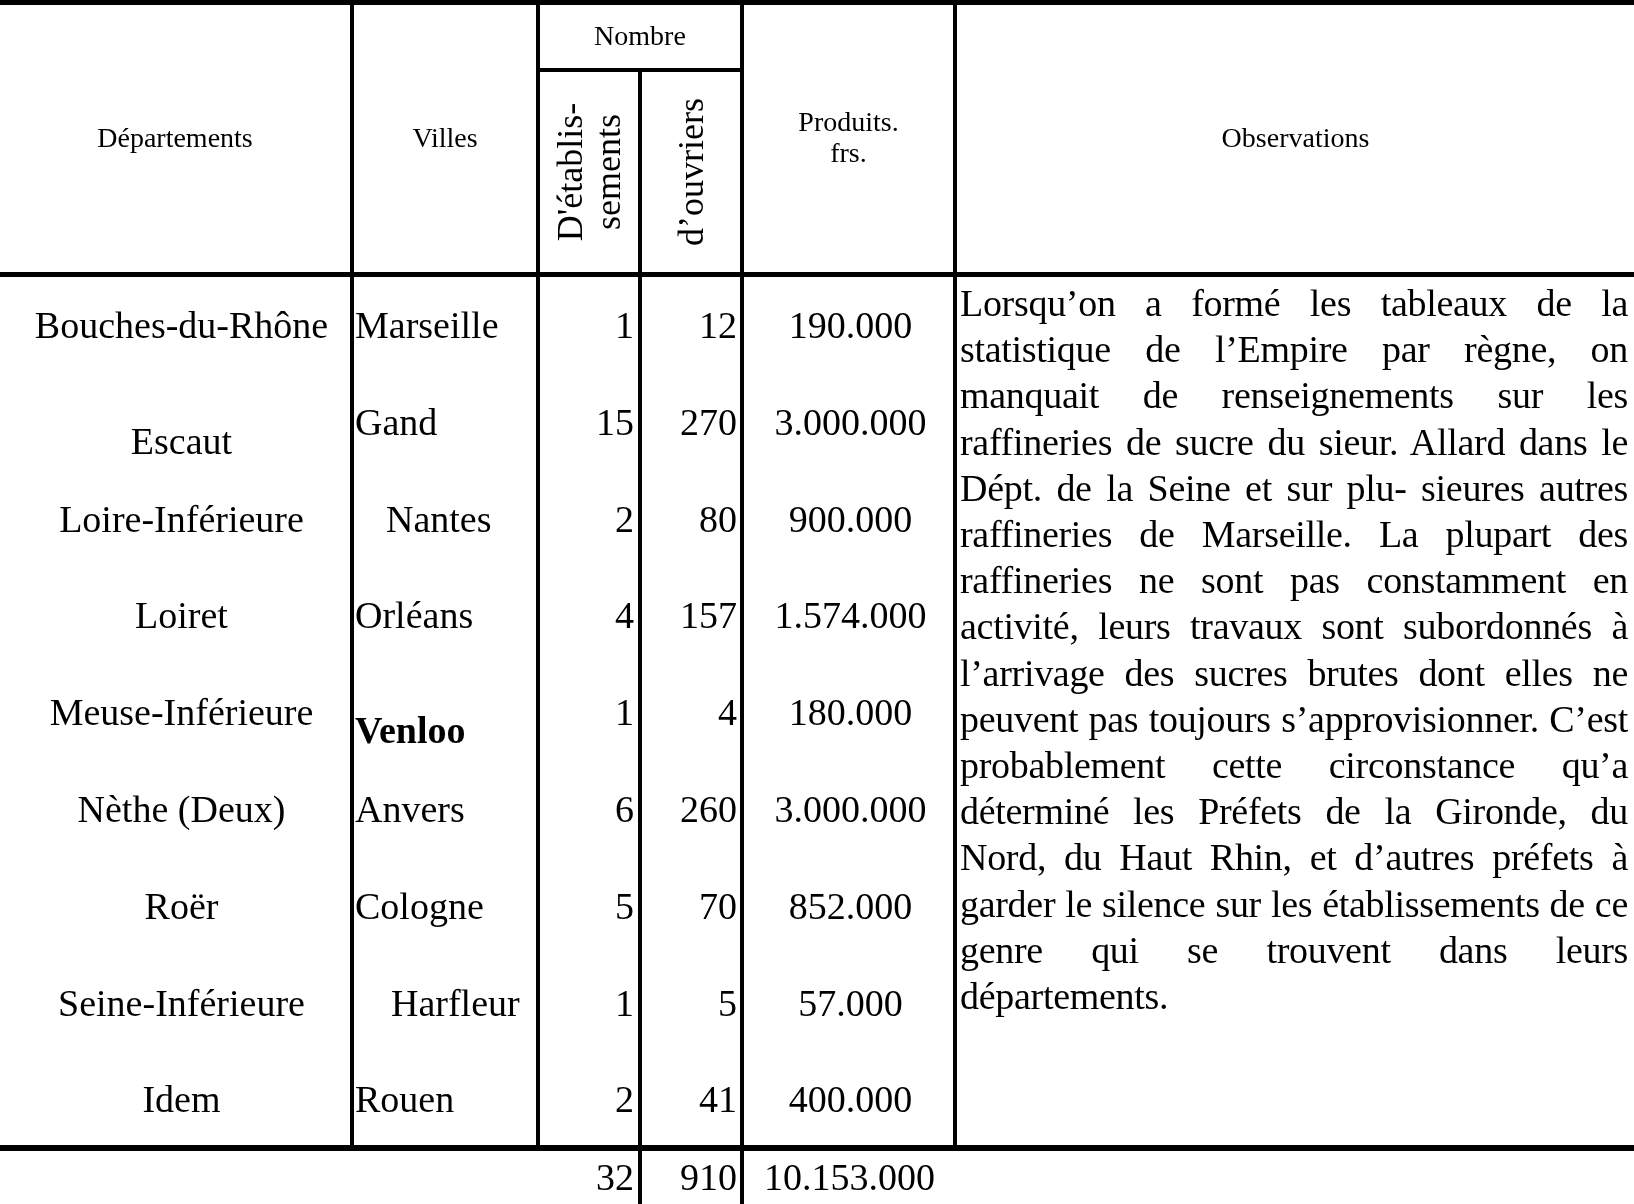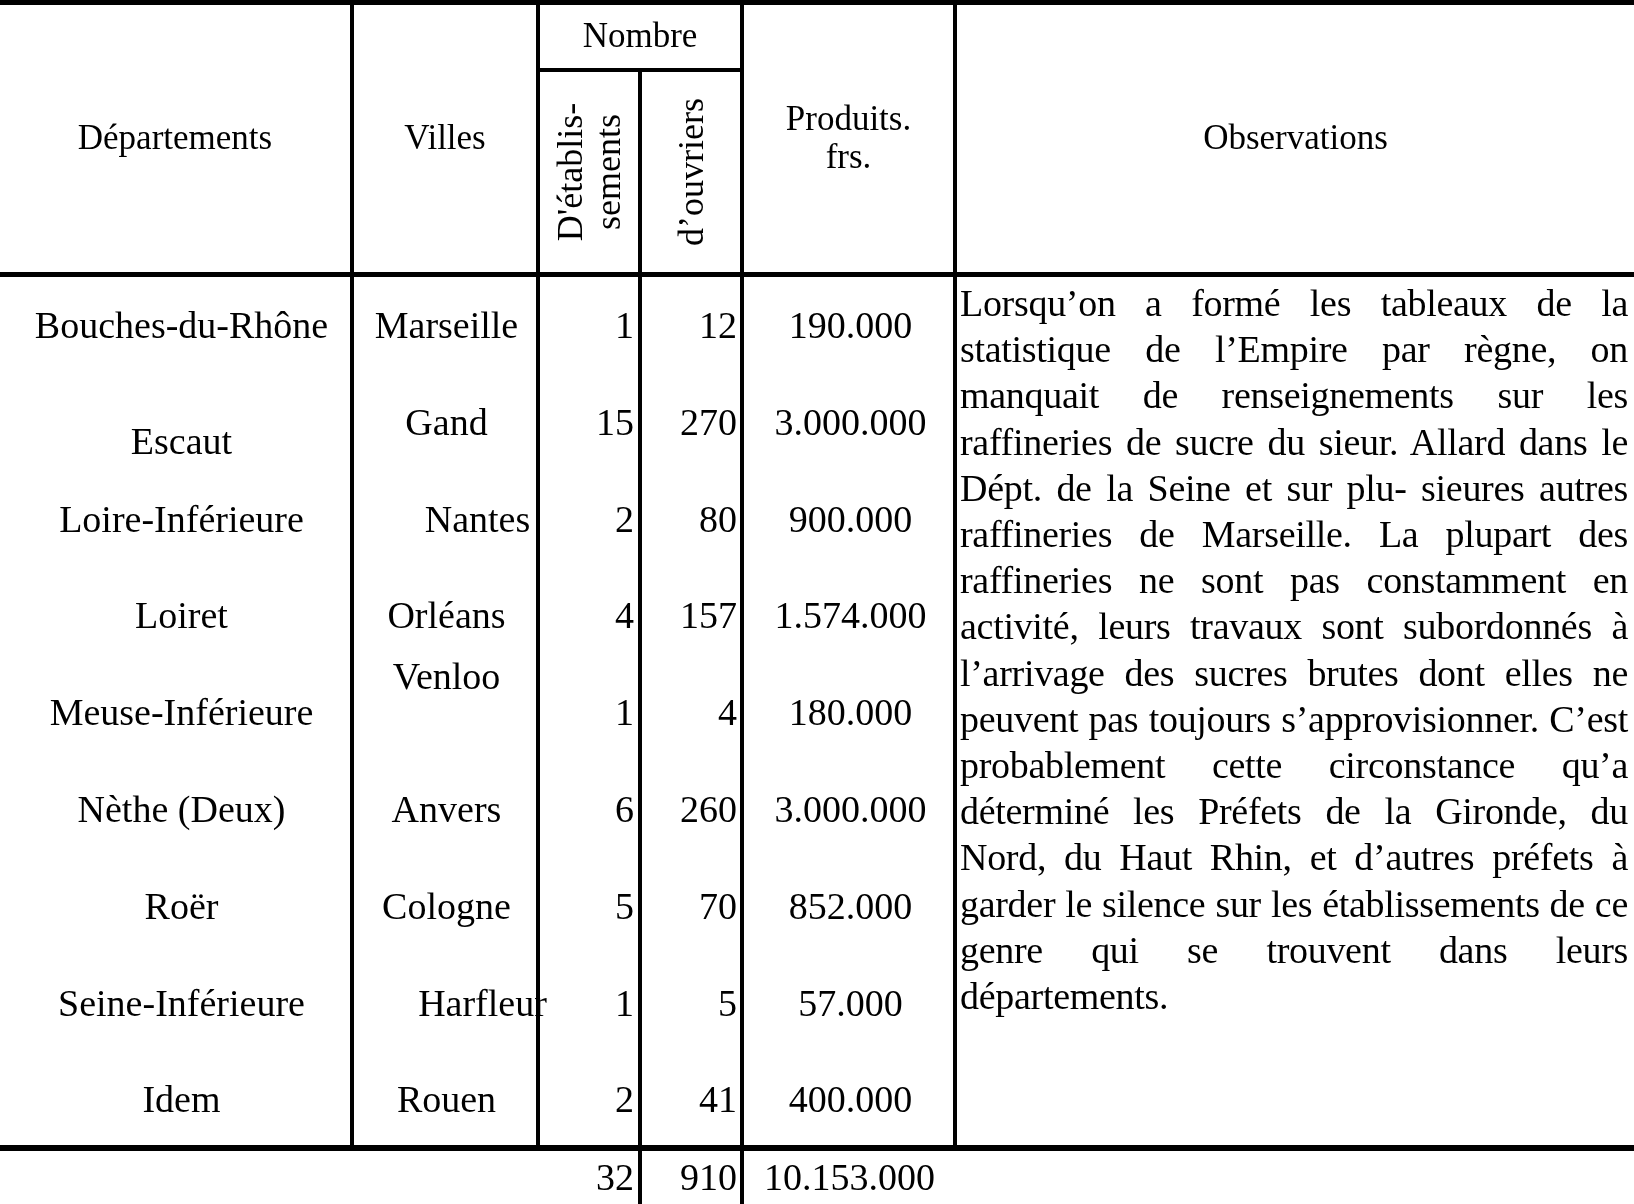--- a/index.html
+++ b/index.html
@@ -1,27 +1,27 @@
 <!DOCTYPE html>
 <html><head>
 <meta charset="utf-8">
 <style>
   html, body { margin: 0; padding: 0; background: #ffffff; }
   body { width: 1634px; height: 1204px; position: relative; overflow: hidden;
          font-family: "Liberation Serif", "DejaVu Serif", serif; color: #000; }
   .hline { position: absolute; background: #000; height: 5px; }
   .vline { position: absolute; background: #000; width: 4px; }
   .hdr { position: absolute; display: flex; align-items: center; justify-content: center;
-         text-align: left; font-size: 35px; line-height: 1.1; border-radius: 23px; }
+         text-align: left; font-size: 28px; line-height: 1.1; border-radius: 23px; }
   .rot { position: absolute; display: flex; align-items: center; justify-content: center; }
   .rot span { display: block; transform: rotate(-90deg); white-space: nowrap; text-align: center;
               font-size: 36px; line-height: 38px; }
   .cell { position: absolute; font-size: 38px; line-height: 42px; white-space: nowrap; height: 42px; }
   .c-dept { left: 0; width: 351px; text-align: center; padding-left: 6px; }
-  .c-ville { left: 355px; width: 183px; text-align: center; }
+  .c-ville { left: 355px; width: 183px; text-align: left; }
   .c-etab { left: 542px; width: 92px; text-align: right; }
   .c-ouv { left: 644px; width: 93px; text-align: right; }
   .c-prod { left: 746px; width: 209px; text-align: center; }
   .obs { position: absolute; left: 960px; top: 280px; width: 668px; font-size: 38px;
          line-height: 46.2px; text-align: justify; text-align-last: left; hyphens: none; letter-spacing: -0.3px; }
 </style>
 </head>
 <body>
 
 <div>
@@ -79,21 +79,21 @@
       </div>
       <div>
         <div class="cell c-dept" style="top: 594.4px;">Loiret</div>
         <div class="cell c-ville" style="top: 594.4px;">Orléans</div>
         <div class="cell c-etab" style="top: 594.4px;">4</div>
         <div class="cell c-ouv" style="top: 594.4px;">157</div>
         <div class="cell c-prod" style="top: 594.4px;">1.574.000</div>
       </div>
       <div>
         <div class="cell c-dept" style="top: 691.2px;">Meuse-Inférieure</div>
-        <div class="cell c-ville" style="top: 655px;">Venloo</div>
+        <div class="cell c-ville" style="top: 709px; font-weight: bold;">Venloo</div>
         <div class="cell c-etab" style="top: 691.2px;">1</div>
         <div class="cell c-ouv" style="top: 691.2px;">4</div>
         <div class="cell c-prod" style="top: 691.2px;">180.000</div>
       </div>
       <div>
         <div class="cell c-dept" style="top: 788px;">Nèthe (Deux)</div>
         <div class="cell c-ville" style="top: 788px;">Anvers</div>
         <div class="cell c-etab" style="top: 788px;">6</div>
         <div class="cell c-ouv" style="top: 788px;">260</div>
         <div class="cell c-prod" style="top: 788px;">3.000.000</div>

